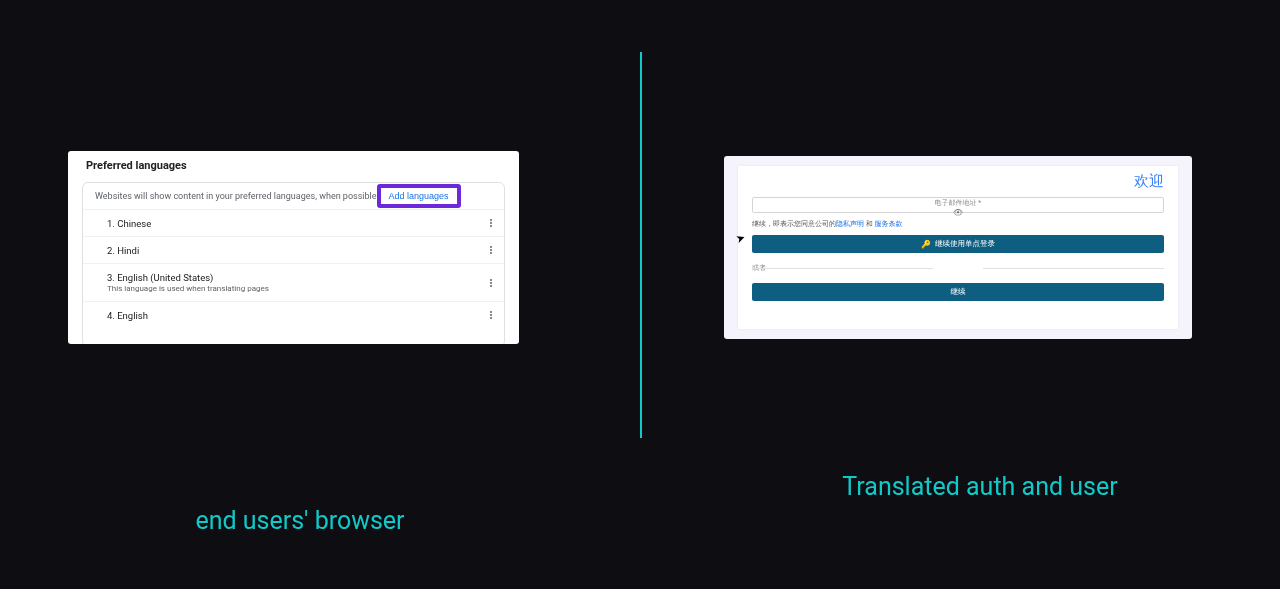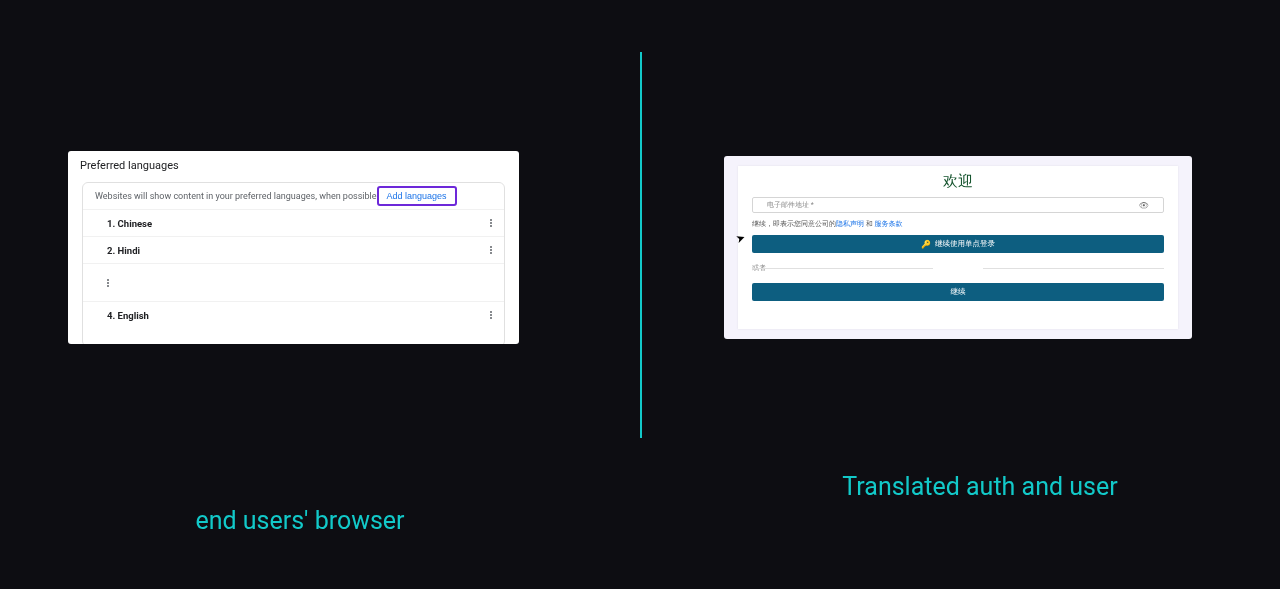--- a/index.html
+++ b/index.html
@@ -44,22 +44,22 @@
     height: 193px;
     background: #fff;
     border-radius: 3px;
     overflow: hidden;
     font-size: 9px;
     color: #3c4043;
   }
   .pl-title {
     font-size: 11px;
     color: #202124;
-    padding: 8px 14px 6px 12px;
-    font-weight: 400;
+    padding: 8px 14px 6px 18px;
+    font-weight: 700;
   }
   .pl-card {
     margin: 4px 14px 0 14px;
     border: 1px solid #e0e0e0;
     border-radius: 6px;
     height: 165px;
     overflow: hidden;
   }
   .pl-row {
     display: flex;
@@ -69,34 +69,33 @@
   }
   .pl-row:first-child { border-top: none; }
   .pl-head {
     height: 26px;
     justify-content: flex-start;
     color: #5f6368;
     font-size: 9px;
   }
   .pl-add {
     color: #1a73e8;
-    border: 2px solid #6d28d9;
+    border: 4px solid #6d28d9;
     border-radius: 3px;
     padding: 3px 8px;
     font-size: 9px;
     background: #fff;
     cursor: pointer;
   }
   .pl-lang {
     height: 27px;
     justify-content: space-between;
     padding-left: 24px;
     font-size: 9.5px;
     color: #202124;
-    font-weight: bold;
   }
   .pl-lang.tall { height: 38px; }
   .pl-lang-main { display: flex; flex-direction: column; justify-content: center; }
   .pl-sub { font-size: 8px; color: #5f6368; margin-top: 1px; }
   .pl-kebab {
     color: #5f6368;
     font-size: 12px;
     line-height: 4px;
     letter-spacing: 0;
     cursor: pointer;
@@ -122,37 +121,38 @@
   .pr-card {
     background: #fff;
     width: 100%;
     height: 100%;
     padding: 6px 14px 10px 14px;
     display: flex;
     flex-direction: column;
     box-shadow: 0 0 2px rgba(0,0,0,0.08);
   }
   .pr-title {
-    text-align: center;
-    color: #14532d;
+    text-align: right;
+    color: #3b82f6;
     font-size: 15px;
     font-weight: 500;
     margin-bottom: 6px;
   }
   .pr-input {
     display: flex;
     align-items: center;
     justify-content: space-between;
     height: 16px;
     border: 1px solid #d5d5d5;
     border-radius: 2px;
     font-size: 7px;
     color: #8a8a8a;
     padding: 0 14px;
     margin-bottom: 6px;
+    flex-direction: column;
   }
   .pr-input .eye { font-size: 8px; color:#666; }
   .pr-terms {
     text-align: left;
     font-size: 7px;
     color: #555;
     margin-bottom: 6px;
   }
   .pr-terms .link { color: #1a73e8; }
   .pr-btn {
@@ -224,20 +224,24 @@
         <div class="pl-lang-main">
           <span><span>2.</span> <span>Hindi</span></span>
         </div>
         <div class="pl-kebab">
             <span></span>
             <span></span>
             <span></span>
           </div>
       </div>
       <div class="pl-row pl-lang tall">
+        <div class="pl-lang-main">
+          <span><span>3.</span> <span>English (United States)</span></span>
+          <span class="pl-sub">This language is used when translating pages</span>
+        </div>
         <div class="pl-kebab">
             <span></span>
             <span></span>
             <span></span>
           </div>
       </div>
       <div class="pl-row pl-lang">
         <div class="pl-lang-main">
           <span><span>4.</span> <span>English</span></span>
         </div>

